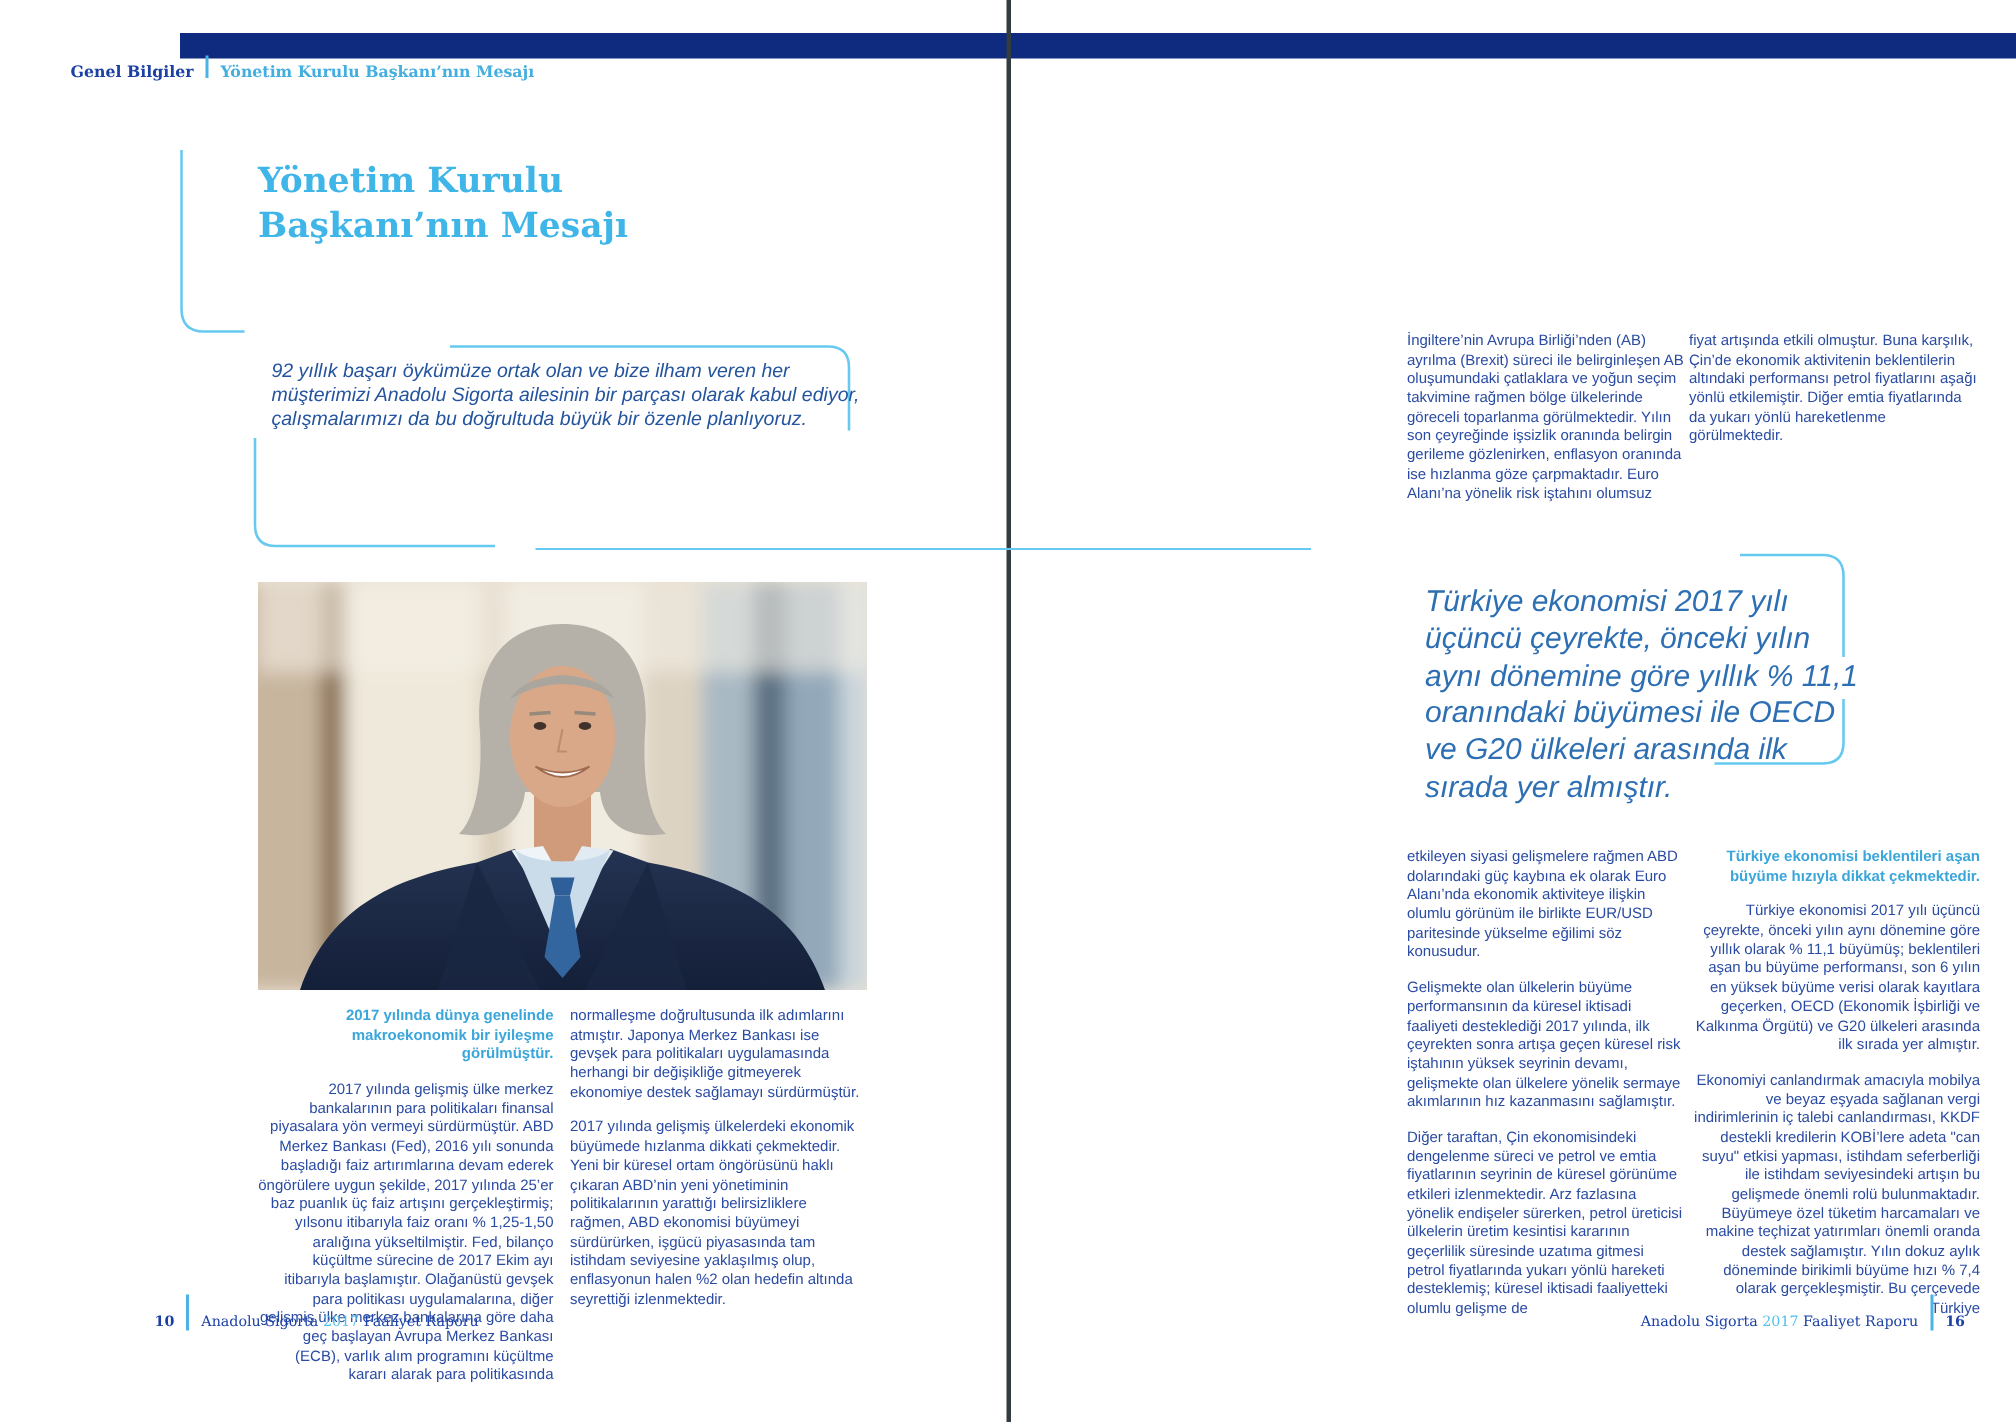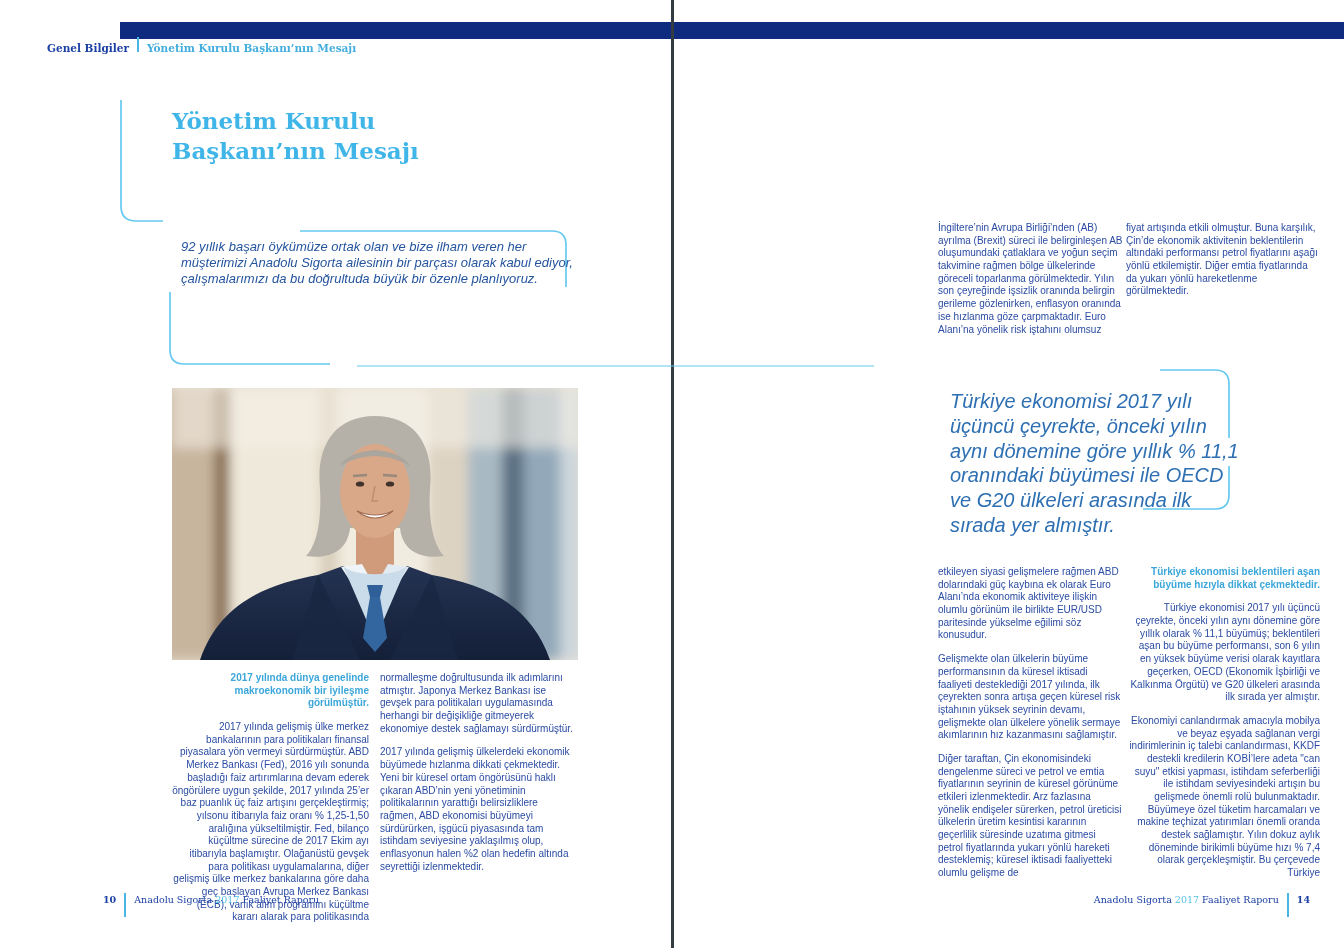--- a/index.html
+++ b/index.html
@@ -35,21 +35,21 @@
 
   .rp-top-col1 { left:938px; top:222px; width:185px; }
   .rp-top-col2 { left:1126px; top:222px; width:194px; }
 
   .right-quote { position:absolute; left:950px; top:389px; width:300px;
                  font-style:italic; font-size:20px; line-height:1.24; color:#2d6fb2; }
 
   .rp-bot-col1 { left:938px; top:566px; width:185px; }
   .rp-bot-col2 { left:1126px; top:566px; width:194px;text-align:right; }
 
-  .footer { position:absolute; top:894px; display:flex; align-items:flex-start; gap:8px;
+  .footer { position:absolute; top:864px; display:flex; align-items:flex-end; gap:8px;
             font-family:"DejaVu Serif", serif; font-size:9.5px; color:#1c41a4; }
   .footer-left { left:103px; }
   .footer-right { right:34px; }
   .footer .sep { width:2px; height:24px; background:#4ab4e4; margin-top:-1px; }
   .footer .pagenum { font-weight:bold; }
   .footer .year { color:#52c0e8; }
   .footer .brandline { white-space:nowrap; }
 </style>
 </head>
 <body>
@@ -169,16 +169,16 @@
     <p>Ekonomiyi canlandırmak amacıyla mobilya ve beyaz eşyada sağlanan vergi indirimlerinin iç talebi canlandırması, KKDF destekli kredilerin KOBİ’lere adeta "can suyu" etkisi yapması, istihdam seferberliği ile istihdam seviyesindeki artışın bu gelişmede önemli rolü bulunmaktadır. Büyümeye özel tüketim harcamaları ve makine teçhizat yatırımları önemli oranda destek sağlamıştır. Yılın dokuz aylık döneminde birikimli büyüme hızı % 7,4 olarak gerçekleşmiştir. Bu çerçevede Türkiye</p>
   </div>
 
   <div class="footer footer-right">
     <span class="brandline">
       <span>Anadolu Sigorta</span>
       <span class="year">2017</span>
       <span>Faaliyet Raporu</span>
     </span>
     <span class="sep"></span>
-    <span class="pagenum">14</span>
+    <span class="pagenum">16</span>
   </div>
 
 </div>
 
 </body></html>

